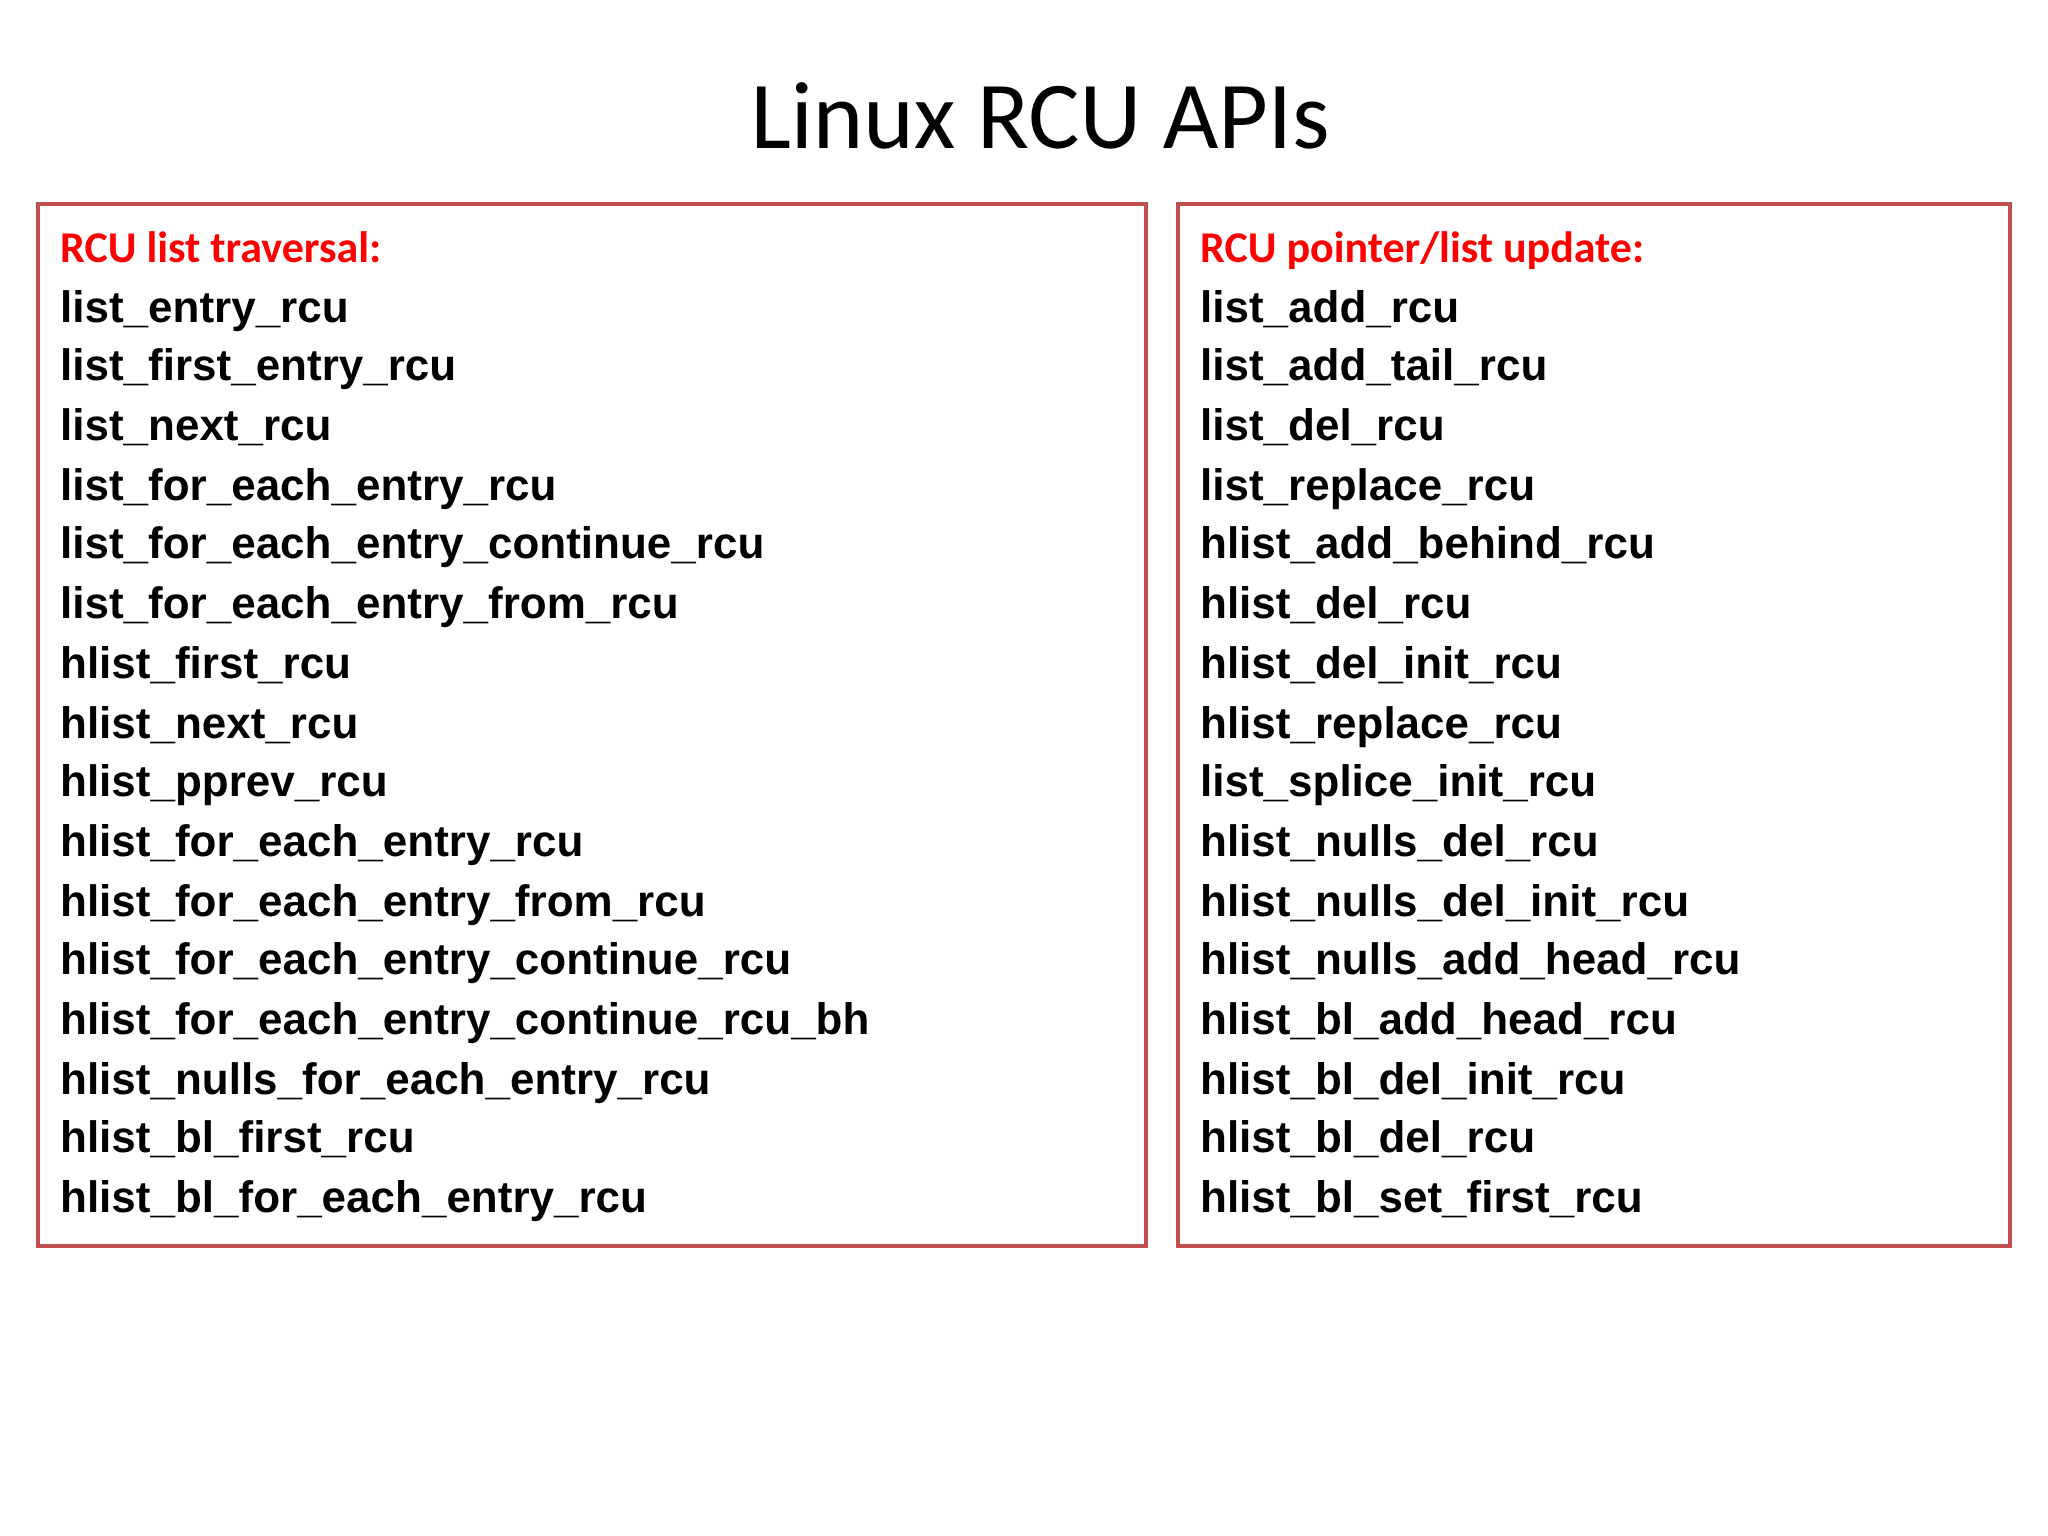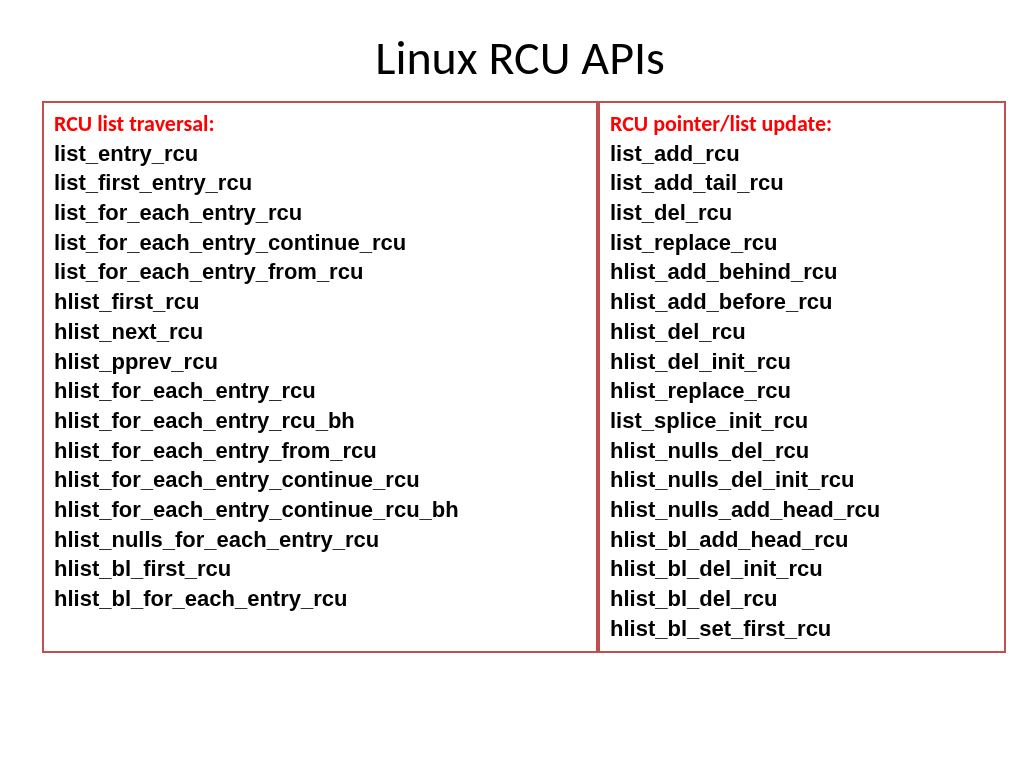--- a/index.html
+++ b/index.html
@@ -17,22 +17,22 @@
     .title {
       text-align: center;
       font-size: 48px;
       font-weight: normal;
       color: #000;
       padding: 28px 0 14px 16px;
       font-family: Calibri, Arial, sans-serif;
     }
     .columns {
       display: flex;
+      gap: 14px;
       padding: 0 18px;
-      margin-left: 24px;
     }
     .box {
       border: 2px solid #c0504d;
       padding: 6px 10px 8px 10px;
     }
     .box-left {
       flex: 0 0 556px;
     }
     .box-right {
       flex: 1;
@@ -57,45 +57,44 @@
 <body>
 
 <h1 class="title">Linux RCU APIs</h1>
 
 <div class="columns">
   <div class="box box-left">
     <div class="box-header">RCU list traversal:</div>
     <div id="left-list">
         <div class="code-line">list_entry_rcu</div>
         <div class="code-line">list_first_entry_rcu</div>
+        <div class="code-line">list_next_rcu</div>
         <div class="code-line">list_for_each_entry_rcu</div>
         <div class="code-line">list_for_each_entry_continue_rcu</div>
         <div class="code-line">list_for_each_entry_from_rcu</div>
         <div class="code-line">hlist_first_rcu</div>
         <div class="code-line">hlist_next_rcu</div>
         <div class="code-line">hlist_pprev_rcu</div>
         <div class="code-line">hlist_for_each_entry_rcu</div>
-        <div class="code-line">hlist_for_each_entry_rcu_bh</div>
         <div class="code-line">hlist_for_each_entry_from_rcu</div>
         <div class="code-line">hlist_for_each_entry_continue_rcu</div>
         <div class="code-line">hlist_for_each_entry_continue_rcu_bh</div>
         <div class="code-line">hlist_nulls_for_each_entry_rcu</div>
         <div class="code-line">hlist_bl_first_rcu</div>
         <div class="code-line">hlist_bl_for_each_entry_rcu</div>
       </div>
   </div>
   <div class="box box-right">
     <div class="box-header">RCU pointer/list update:</div>
     <div id="right-list">
         <div class="code-line">list_add_rcu</div>
         <div class="code-line">list_add_tail_rcu</div>
         <div class="code-line">list_del_rcu</div>
         <div class="code-line">list_replace_rcu</div>
         <div class="code-line">hlist_add_behind_rcu</div>
-        <div class="code-line">hlist_add_before_rcu</div>
         <div class="code-line">hlist_del_rcu</div>
         <div class="code-line">hlist_del_init_rcu</div>
         <div class="code-line">hlist_replace_rcu</div>
         <div class="code-line">list_splice_init_rcu</div>
         <div class="code-line">hlist_nulls_del_rcu</div>
         <div class="code-line">hlist_nulls_del_init_rcu</div>
         <div class="code-line">hlist_nulls_add_head_rcu</div>
         <div class="code-line">hlist_bl_add_head_rcu</div>
         <div class="code-line">hlist_bl_del_init_rcu</div>
         <div class="code-line">hlist_bl_del_rcu</div>

